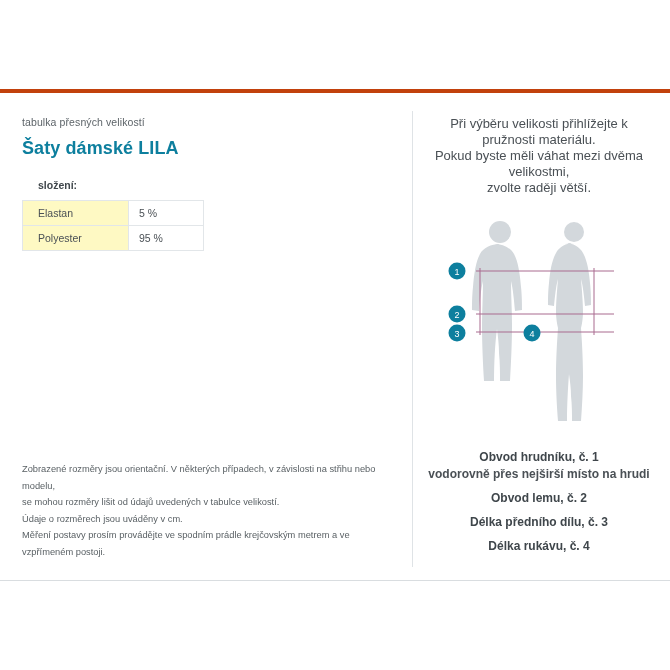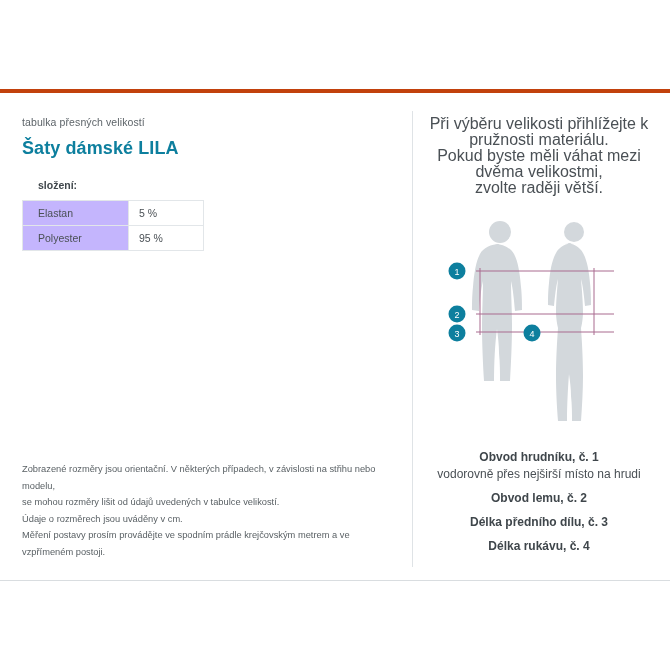--- a/index.html
+++ b/index.html
@@ -69,21 +69,21 @@
   table.comp {
     border-collapse: collapse;
     font-size: 10.5px;
     color: #4a5055;
   }
   table.comp td {
     padding: 6px 10px;
     border: 1px solid #e2e6e9;
   }
   table.comp td.name {
-    background: #c4b5fd;
+    background: #fef9c3;
     width: 80px;
     padding-left: 15px;
   }
   table.comp td.val {
     background: #ffffff;
     width: 54px;
   }
 
   
   .footnote {
@@ -99,21 +99,21 @@
 
   
   .right {
     position: absolute;
     left: 428px;
     top: 23px;
     width: 222px;
     text-align: center;
   }
   .intro {
-    font-size: 16px;
+    font-size: 13px;
     line-height: 16px;
     color: #4a5055;
     margin: 0 0 14px 0;
   }
   .figure-wrap {
     position: relative;
     width: 222px;
     height: 220px;
     margin: 2px auto 0 auto;
   }
@@ -124,21 +124,21 @@
     font-size: 12px;
     color: #3f464b;
     line-height: 15px;
   }
   .measure-item {
     font-weight: bold;
     margin-bottom: 9px;
   }
   .measure-item .sub {
     display: block;
-    font-weight: normal;
+    font-weight: bold;
     color: #4a5055;
     margin-top: 2px;
   }
 </style>
 </head>
 <body>
 
 <div class="page">
   <div class="inner">
 

